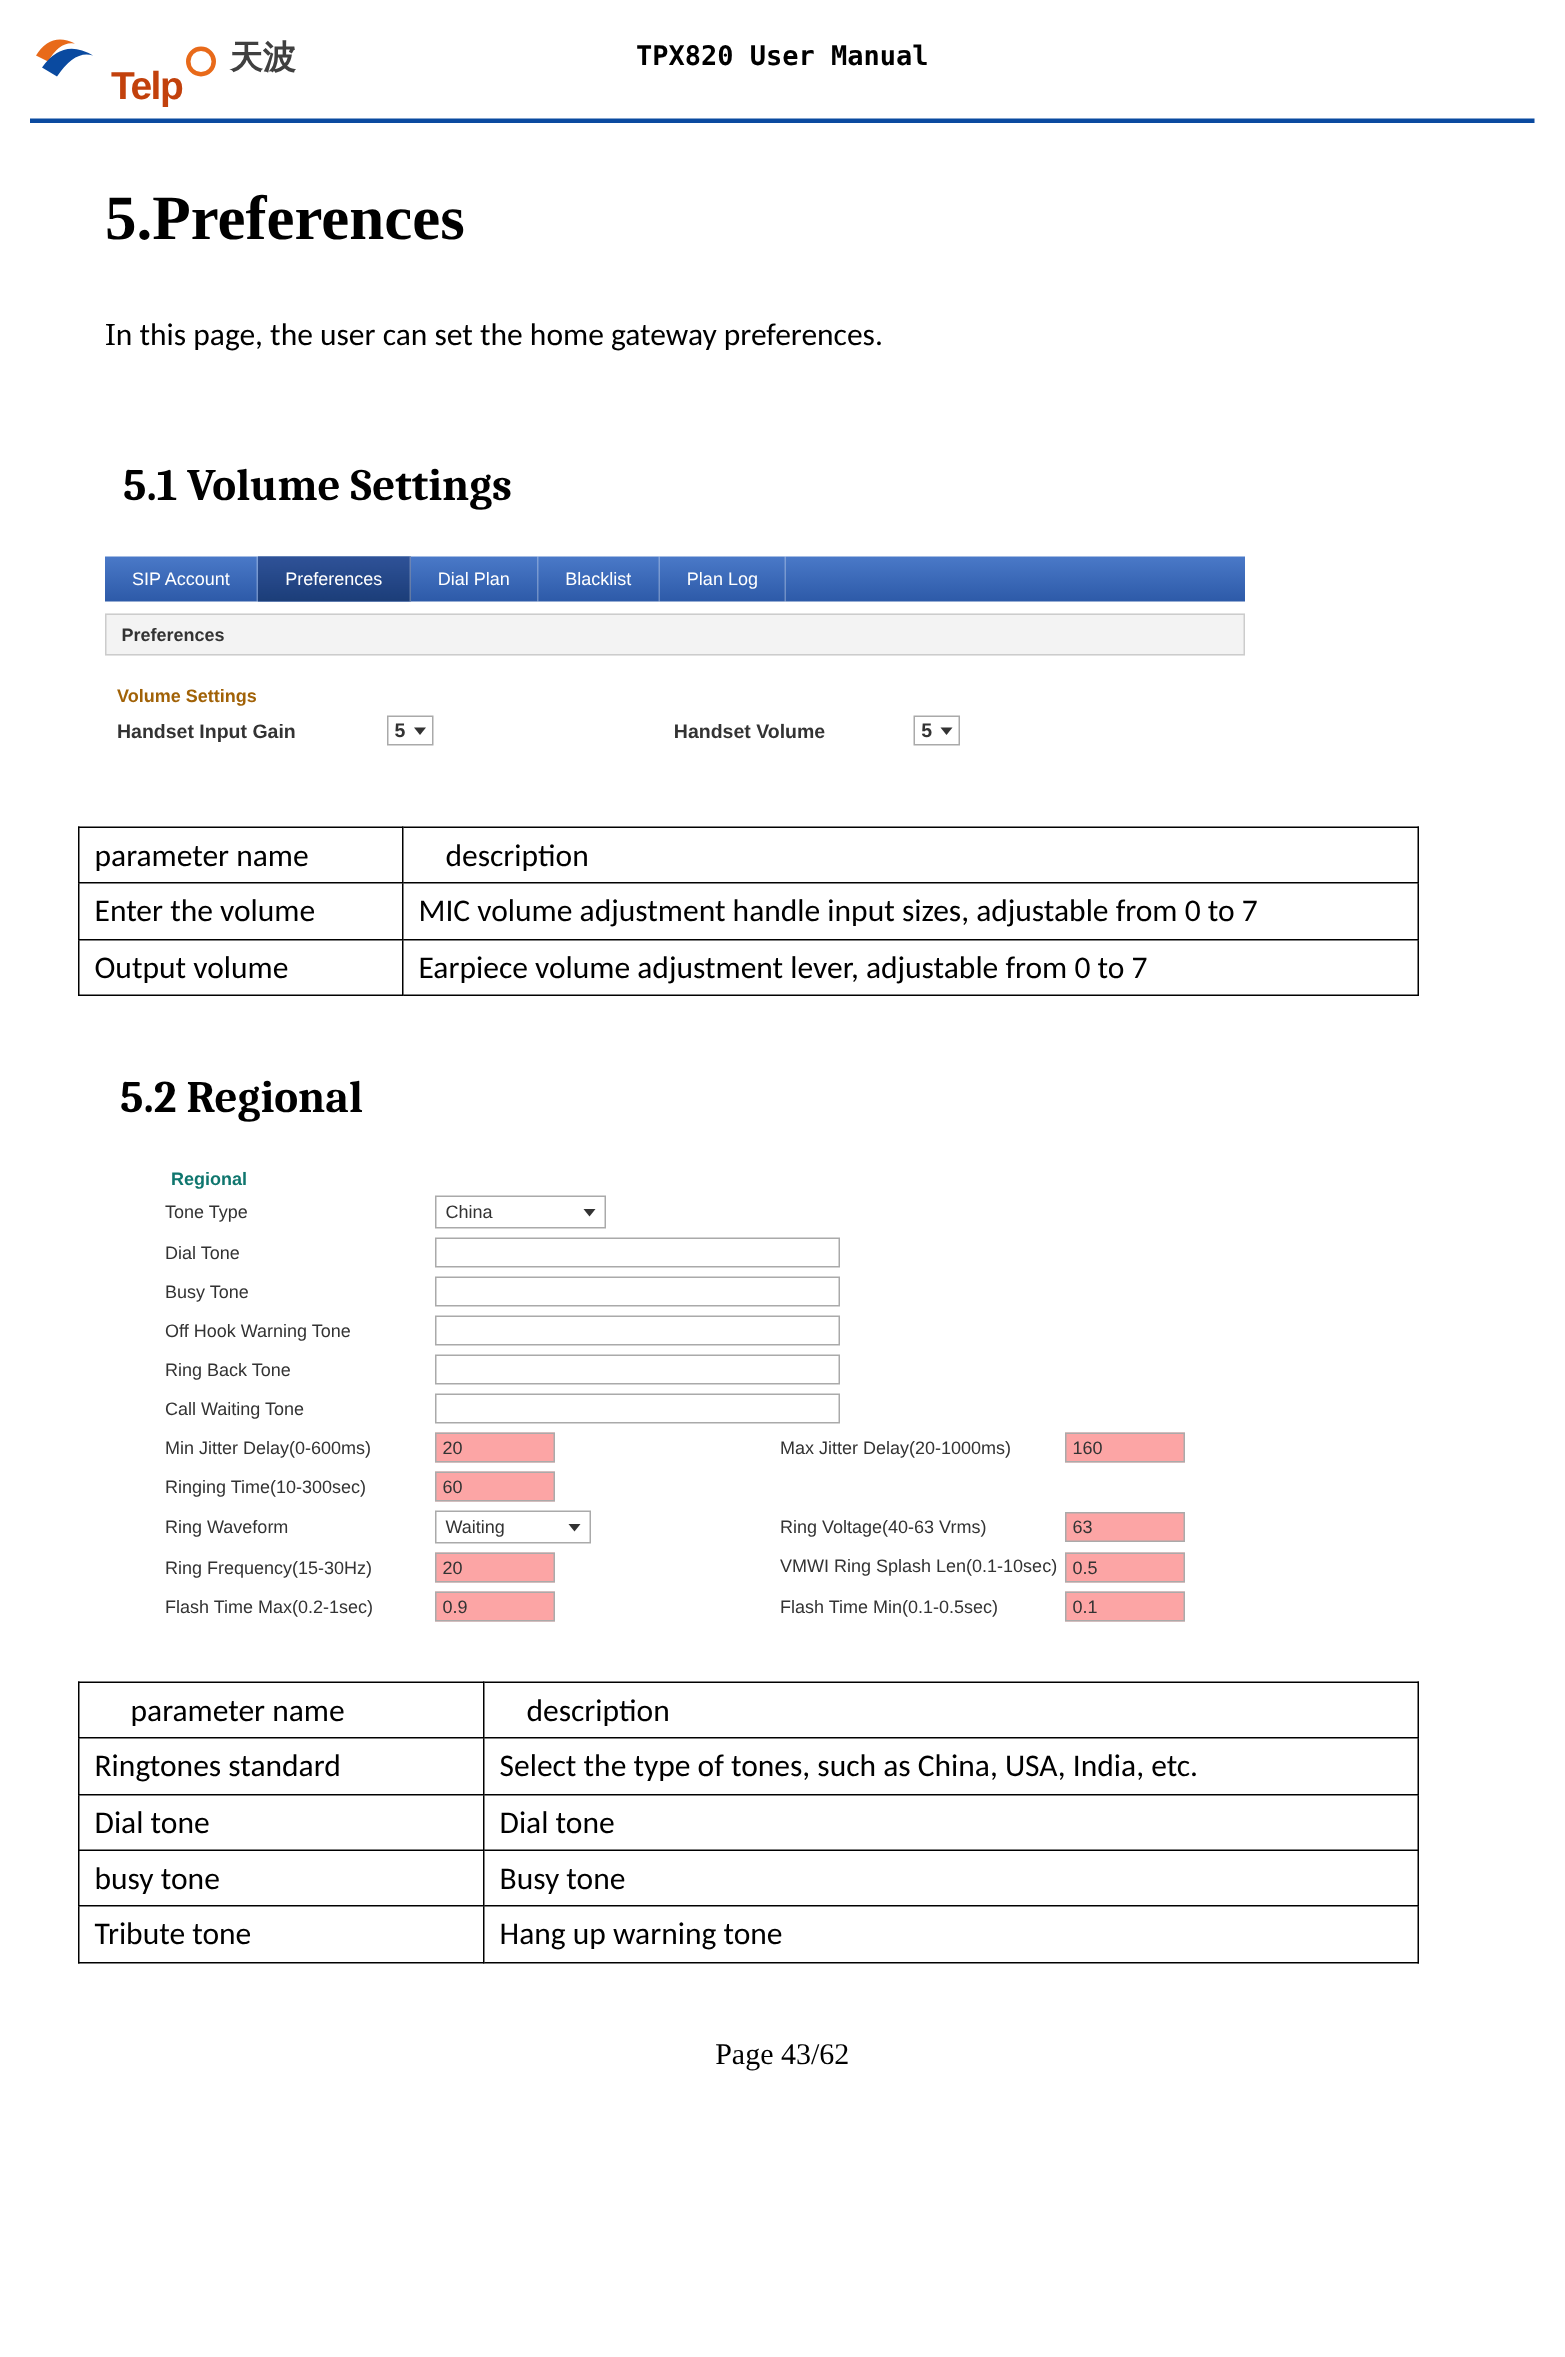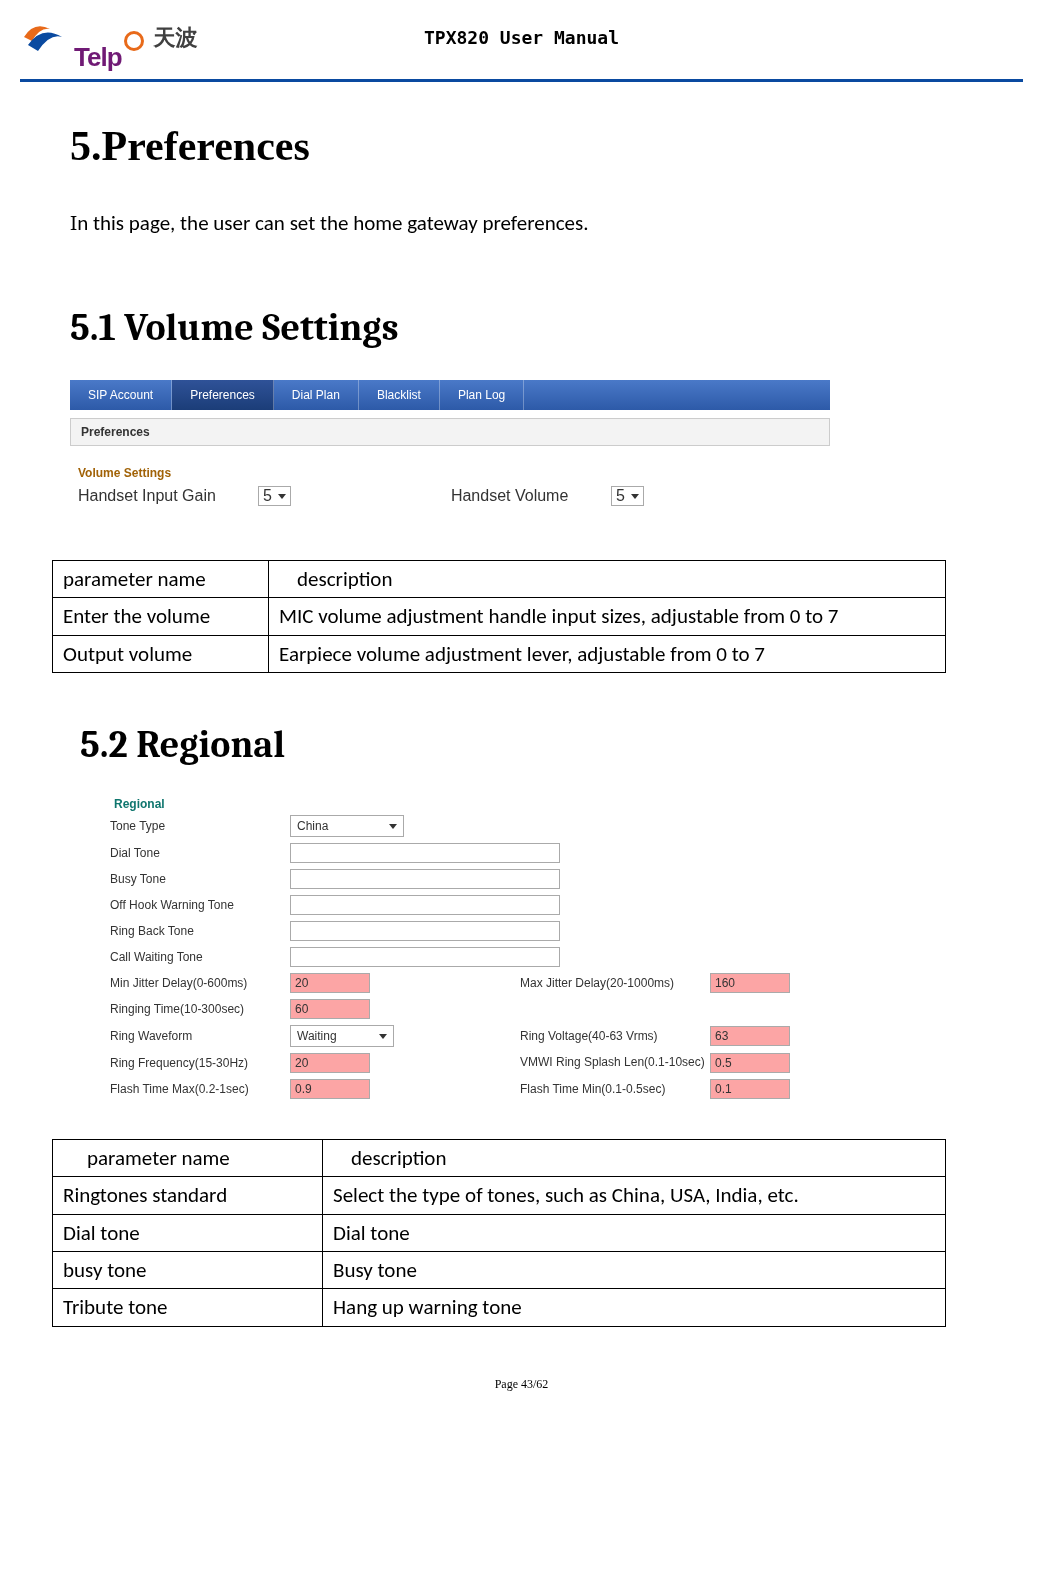--- a/index.html
+++ b/index.html
@@ -25,21 +25,21 @@
     gap: 6px;
   }
   .logo-icon {
     width: 48px;
     height: 38px;
     position: relative;
   }
   .logo-text {
     font-size: 26px;
     font-weight: bold;
-    color: #701a75;
+    color: #c2410c;
     letter-spacing: -1px;
     margin-top: 40px;
   }
   .logo-cn {
     font-size: 22px;
     color: #404040;
     font-weight: bold;
     margin-left: 4px;
   }
   .header-title {
@@ -64,23 +64,23 @@
     font-weight: bold;
     margin: 40px 0 20px 0;
   }
   .intro-line {
     font-family: Calibri, Arial, sans-serif;
     font-size: 21px;
     margin: 40px 0 70px 0;
   }
   h2.subsection {
     font-family: Cambria, "Times New Roman", serif;
-    font-size: 38px;
-    font-weight: bold;
-    margin: 0 0 30px 0;
+    font-size: 30px;
+    font-weight: bold;
+    margin: 0 0 30px 12px;
   }
 
   
   .shot1 {
     border: none;
     width: 760px;
     height: 160px;
     background: #fff;
     font-size: 12px;
     color: #333;
@@ -118,21 +118,22 @@
   .legend {
     color: #a16207;
     font-weight: bold;
     font-size: 12px;
     margin: 20px 0 6px 8px;
   }
   .vs-row {
     display: flex;
     align-items: center;
     padding-left: 8px;
-    font-size: 16px;
+    font-size: 13px;
+    font-weight: bold;
   }
   .vs-label { width: 180px; }
   .vs-select {
     border: 1px solid #aaa;
     padding: 0 4px;
     height: 18px;
     line-height: 18px;
     display: inline-flex;
     align-items: center;
     gap: 6px;
@@ -210,21 +211,21 @@
     border: 1px solid #aaa;
     height: 18px;
     padding: 0 4px;
     background: #fca5a5;
     line-height: 18px;
     width: 70px;
   }
   .footer {
     text-align: center;
     font-family: "Times New Roman", serif;
-    font-size: 12px;
+    font-size: 20px;
     margin-top: 40px;
   }
 </style>
 </head>
 <body>
 
 <div class="page">
   <div class="header-row">
     <div class="logo">
       <div class="logo-icon">

